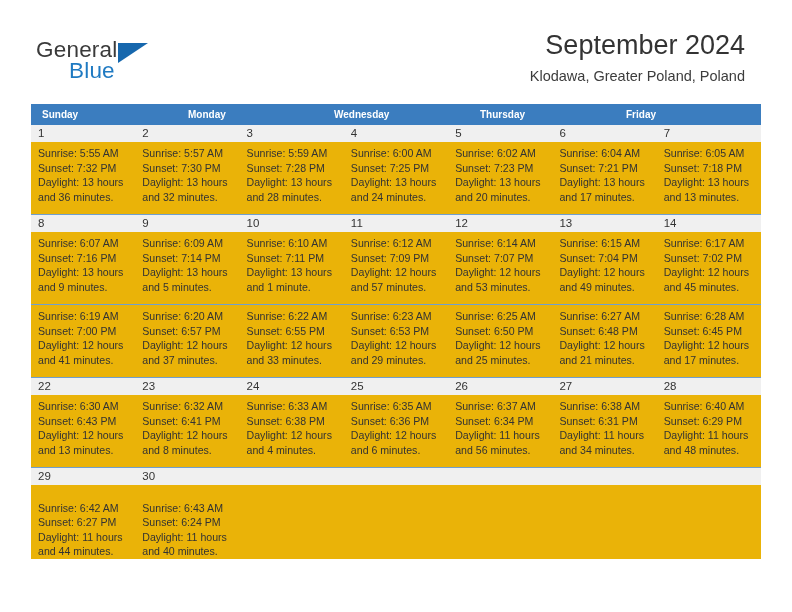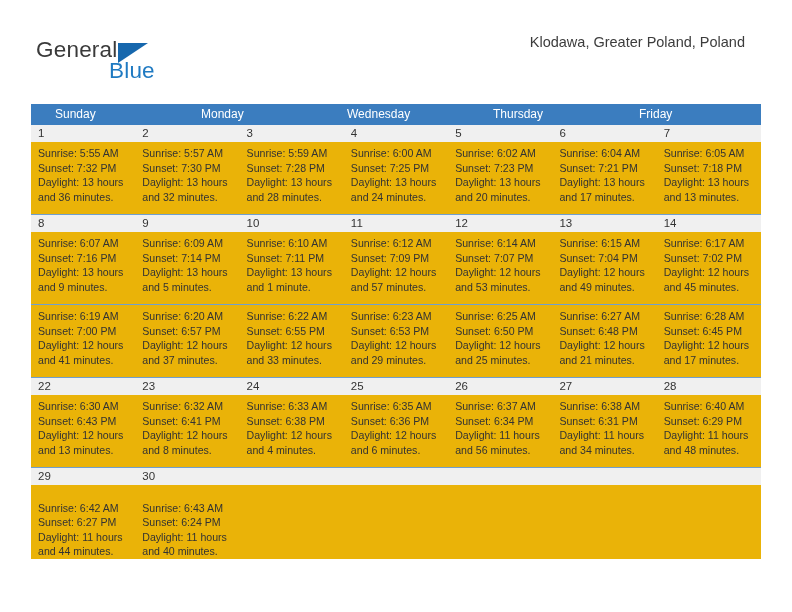--- a/index.html
+++ b/index.html
@@ -44,21 +44,20 @@
     font-family: "Liberation Sans", sans-serif;
   }
   .logo-blue {
     position: absolute;
     left: 33px;
     top: 21px;
     font-size: 22.5px;
     letter-spacing: .2px;
     color: #1f7ac2;
     font-family: "Liberation Sans", sans-serif;
-    margin-left: 40px;
   }
   .logo-tri {
     position: absolute;
     left: 82px;
     top: 6px;
     width: 0; height: 0;
     border-left: 30px solid #1667ad;
     border-bottom: 20px solid transparent;
   }
 
@@ -92,26 +91,27 @@
     width: 730px;
   }
   .weekhead {
     display: flex;
     background: #3b7dbf;
     height: 21px;
   }
   .weekhead .wh {
     flex: 1 1 0;
     color: #ffffff;
-    font-size: 12px;
+    font-size: 10px;
     line-height: 21px;
-    padding-left: 24px;
+    padding-left: 11px;
     box-sizing: border-box;
     white-space: nowrap;
     overflow: hidden;
+    font-weight: bold;
   }
 
   .week {
     position: relative;
     border-top: 1px solid #6f9fd0;
   }
   .week:first-of-type {
     border-top: none;
   }
   .week .numrow {
@@ -152,20 +152,21 @@
 
   <div class="topbar">
 
     <div class="logo">
       <span class="logo-general">General</span>
       <span class="logo-tri"></span>
       <span class="logo-blue">Blue</span>
     </div>
 
     <div class="title-block">
+      <div class="cal-title">September 2024</div>
       <div class="cal-subtitle">Klodawa, Greater Poland, Poland</div>
     </div>
 
   </div>
 
   <div class="calendar">
     <div class="weekhead" id="weekhead">
         <div class="wh">Sunday</div>
         <div class="wh">Monday</div>
         <div class="wh">Wednesday</div>

